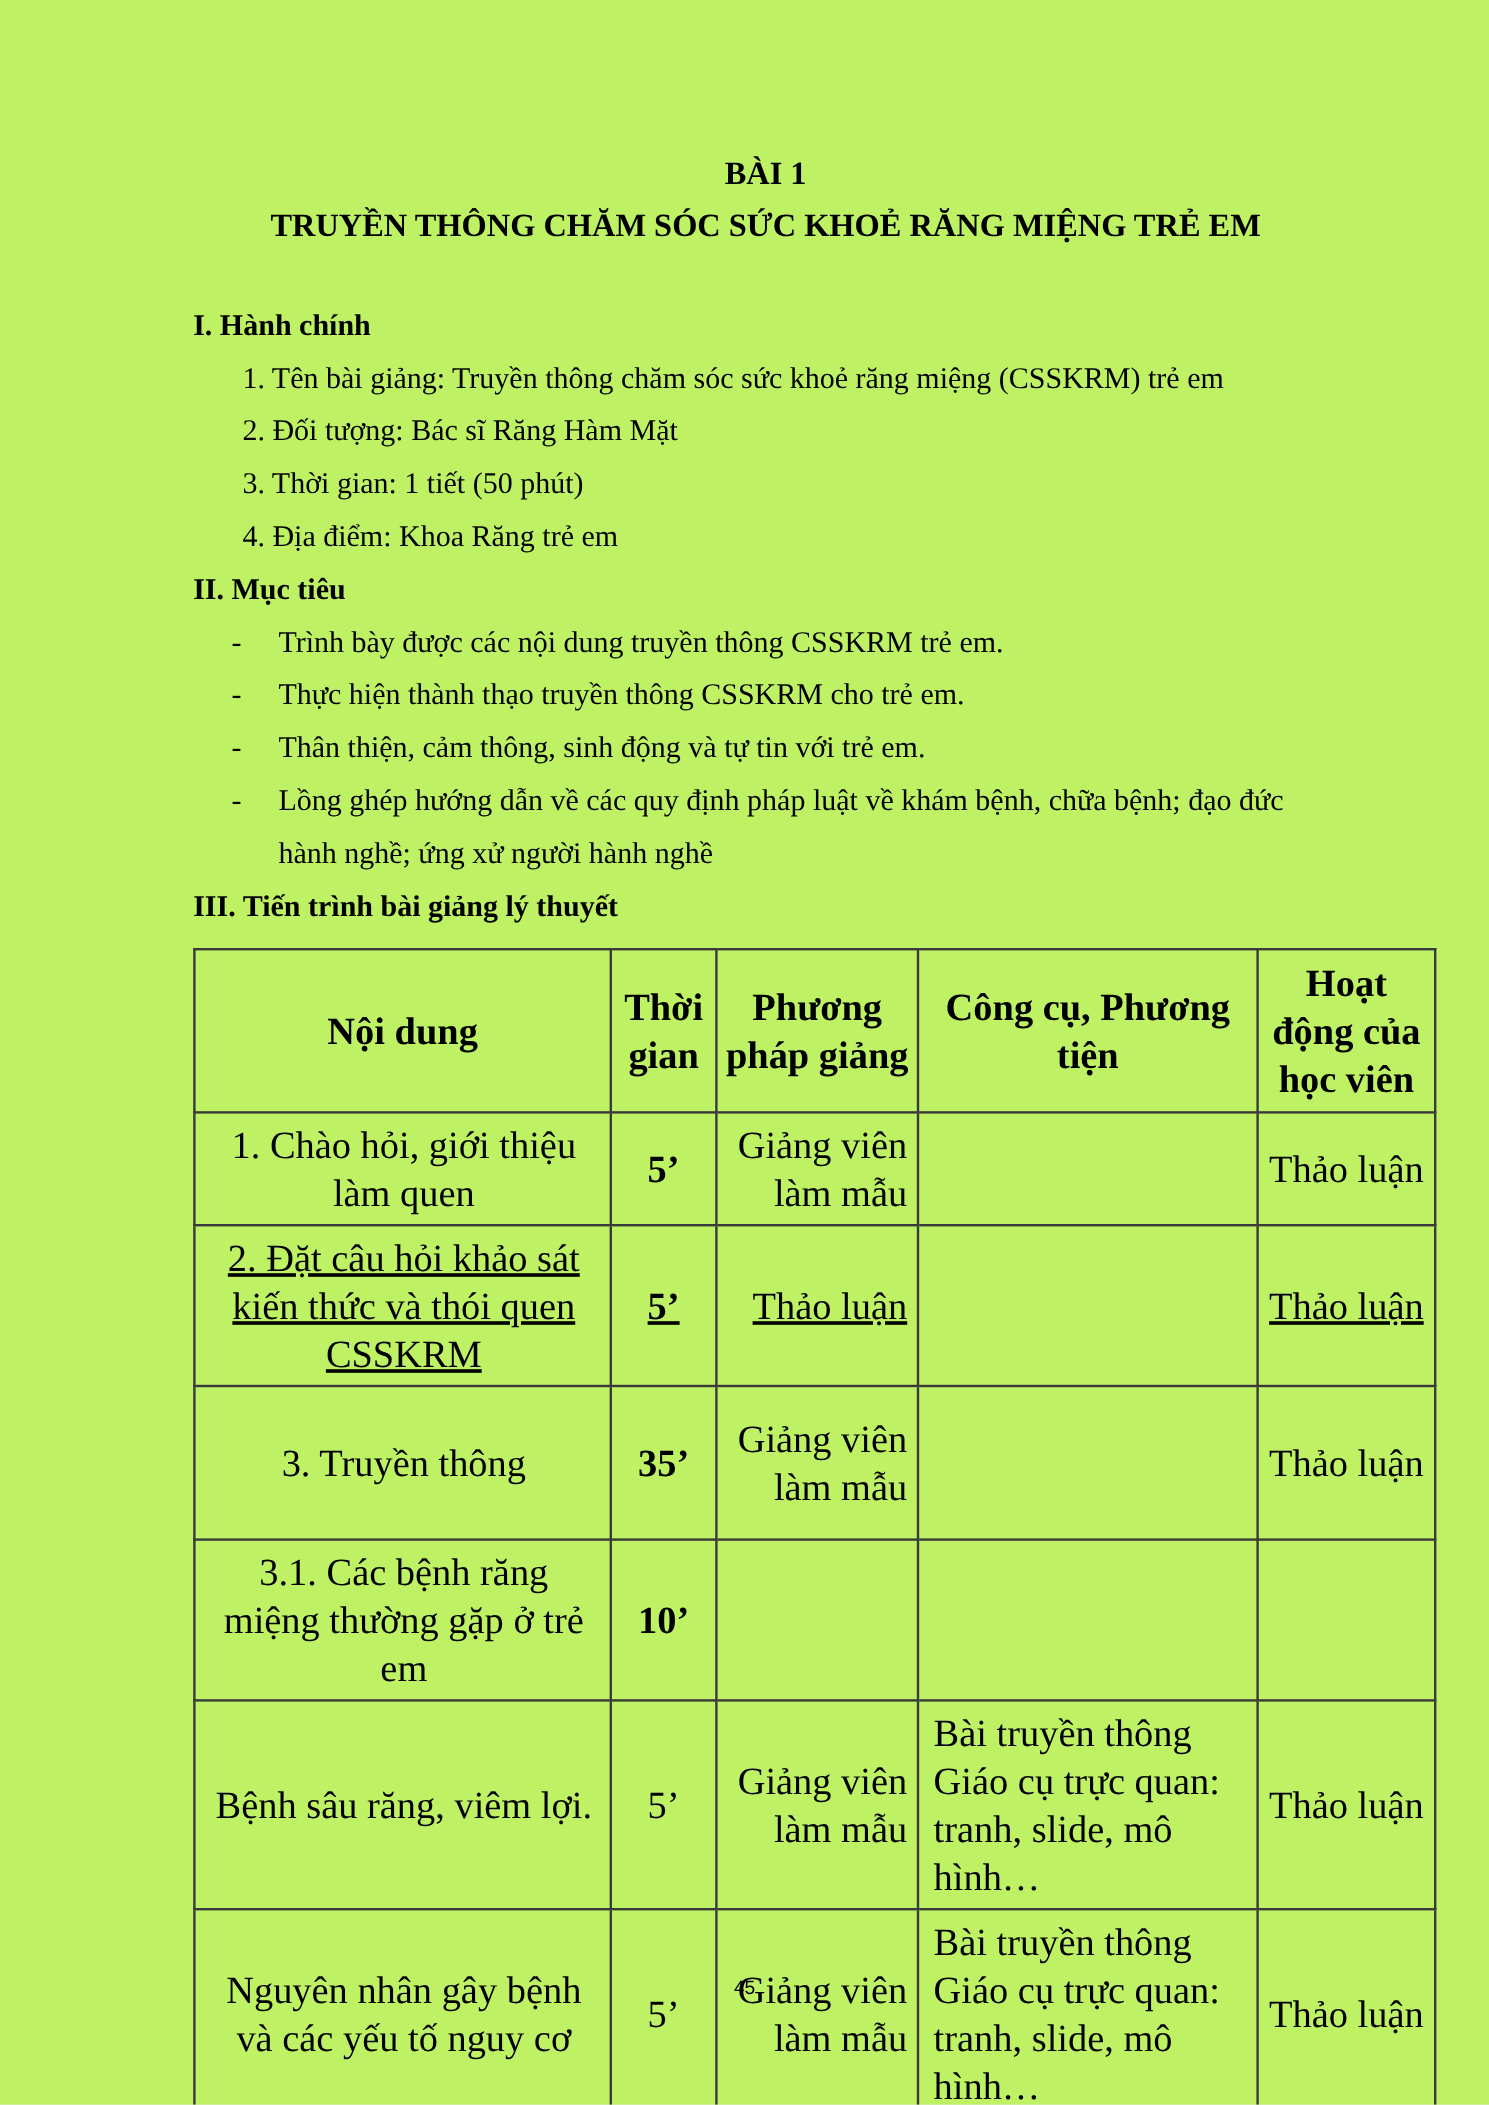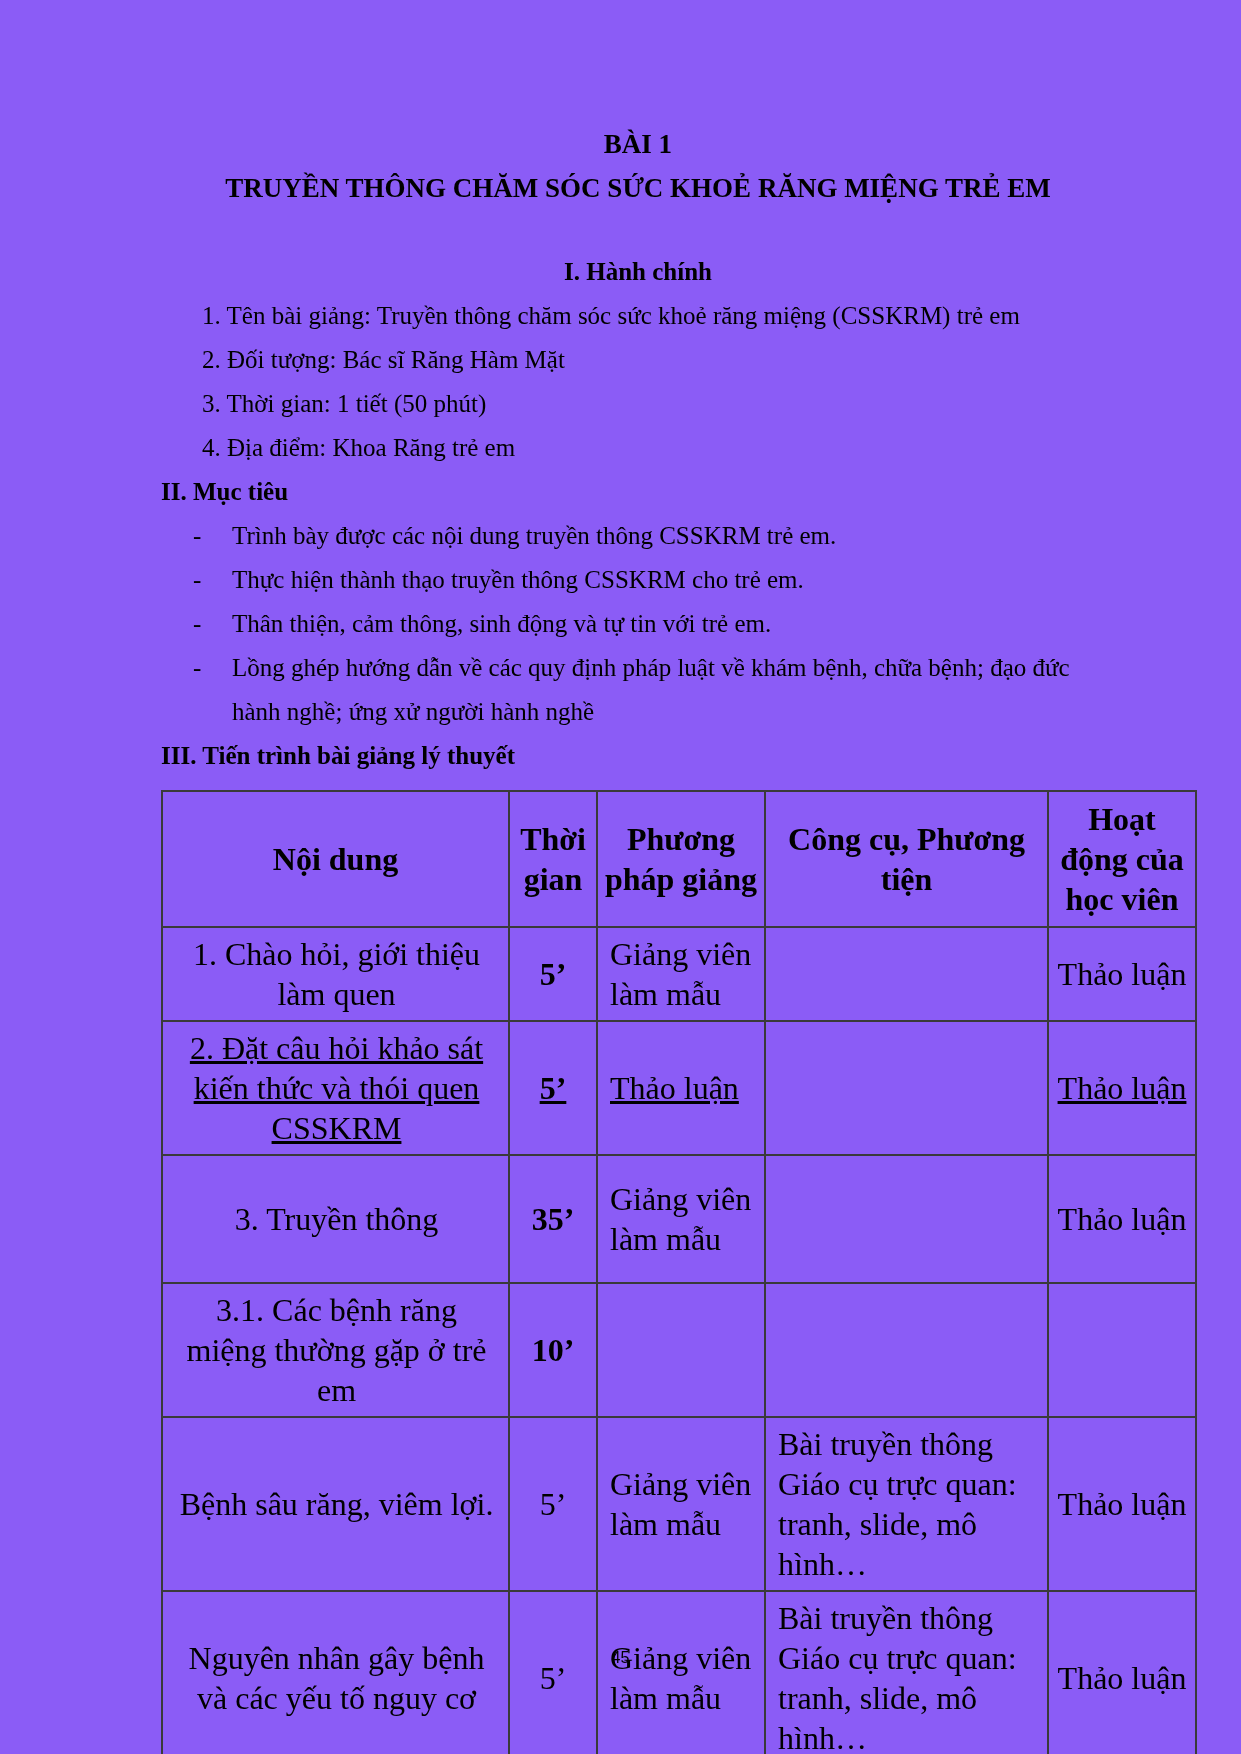--- a/index.html
+++ b/index.html
@@ -1,27 +1,27 @@
 <!DOCTYPE html>
 <html><head>
 <meta charset="utf-8">
 <style>
   html,body { margin:0; padding:0; background:#e8e8e8; }
   .page {
-    width:1241px; height:1754px; margin:0 auto; background:#8b5cf6;
+    width:1241px; height:1754px; margin:0 auto; background:#bef264;
     position:relative; font-family:"Liberation Serif", serif; color:#000;
     overflow:hidden;
   }
   .content { padding:122px 126px 0 161px; font-size:25px; line-height:44px; }
 
   .doc-title1 { text-align:center; font-weight:bold; font-size:27px; }
   .doc-title2 { text-align:center; font-weight:bold; font-size:27px; }
 
   .sec-heading { font-weight:bold; }
-  .sec-heading.first { margin-top:40px;text-align:center; }
+  .sec-heading.first { margin-top:40px; }
 
   .num-item { padding-left:41px; }
 
   .bullet { position:relative; padding-left:71px; }
   .bullet::before { content:"-"; position:absolute; left:32px; top:0; }
 
   table.schedule {
     border-collapse:collapse; table-layout:fixed; width:1034px;
     margin-top:12px; font-size:32px; line-height:40px;
   }
@@ -34,21 +34,21 @@
   tbody tr:nth-child(1){ height:92px; }
   tbody tr:nth-child(2){ height:132px;text-decoration:underline; }
   tbody tr:nth-child(3){ height:128px; }
   tbody tr:nth-child(4){ height:120px; }
   tbody tr:nth-child(5){ height:136px; }
   tbody tr:nth-child(6){ height:136px; }
 
   td.c-content  { text-align:center; padding:6px 8px 6px 10px; }
   td.c-time     { text-align:center; }
   td.c-time.t-bold { font-weight:bold; }
-  td.c-method   { text-align:left; padding:6px 8px 6px 12px; }
+  td.c-method   { text-align:right; padding:6px 8px 6px 12px; }
   td.c-tools    { text-align:left; padding:6px 8px 6px 12px; }
   td.c-activity { text-align:center; padding:6px 4px; }
 
   .page-number {
     position:absolute; left:0; right:0; top:1644px; text-align:center;
     font-family:"Liberation Sans", sans-serif; font-size:16px; line-height:28px;
   }
 </style>
 </head>
 <body>

